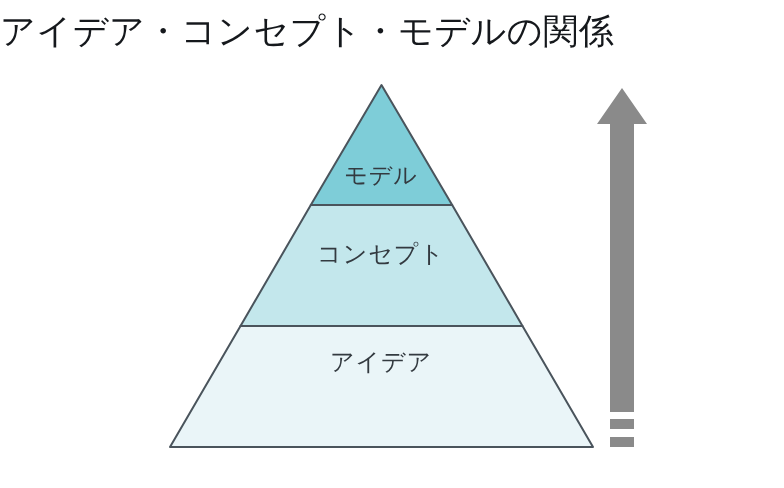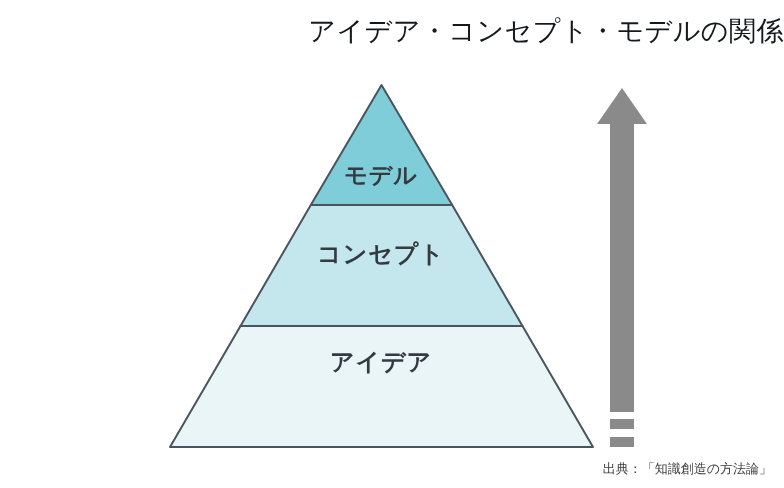--- a/index.html
+++ b/index.html
@@ -16,39 +16,39 @@
     width: 784px;
     height: 488px;
     background: #ffffff;
     overflow: hidden;
   }
   #diagram-title {
     position: absolute;
     left: 0;
     top: 13px;
     width: 784px;
-    text-align: right;
-    font-size: 27px;
+    text-align: left;
+    font-size: 35px;
     line-height: 36px;
     font-weight: 400;
     color: #15181c;
     letter-spacing: 0.5px;
     white-space: nowrap;
   }
   #pyramid-svg {
     position: absolute;
     left: 0;
     top: 0;
   }
   .tier-label {
     position: absolute;
     text-align: center;
     color: #333a40;
     white-space: nowrap;
-    font-weight: 700;
+    font-weight: 400;
   }
   #tier-label-model {
     left: 251px;
     top: 160px;
     width: 260px;
     font-size: 23px;
     line-height: 30px;
     letter-spacing: 1px;
   }
   #tier-label-concept {
@@ -97,15 +97,14 @@
     <rect x="610" y="419" width="24" height="10" fill="#8a8a8a"></rect>
     <rect x="610" y="437" width="24" height="10" fill="#8a8a8a"></rect>
   </svg>
 
   <div class="tier-label" id="tier-label-model">モデル</div>
 
   <div class="tier-label" id="tier-label-concept">コンセプト</div>
 
   <div class="tier-label" id="tier-label-idea">アイデア</div>
 
-  <div id="source-note">出典：「知識創造の方法論」</div>
 
 </div>
 
 </body></html>

